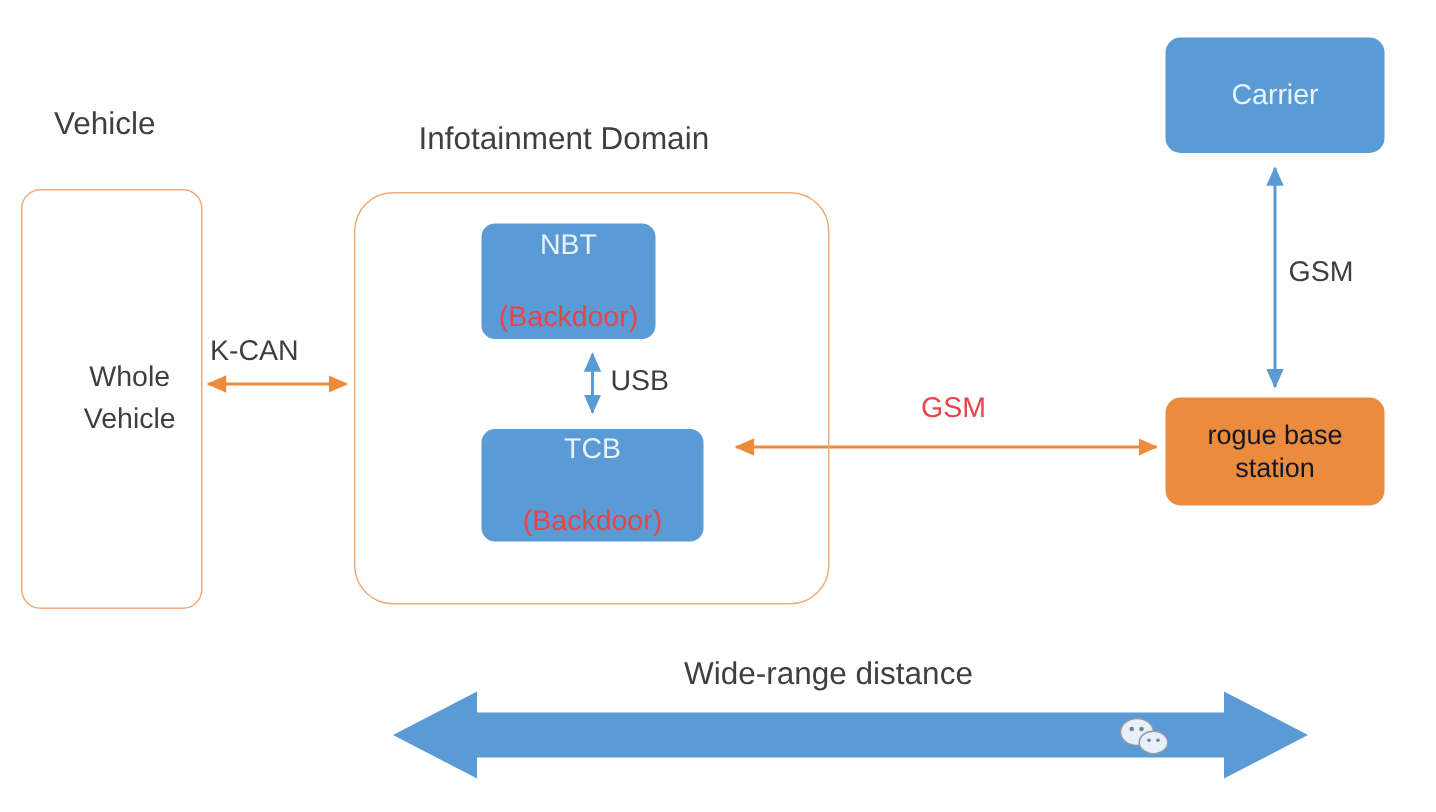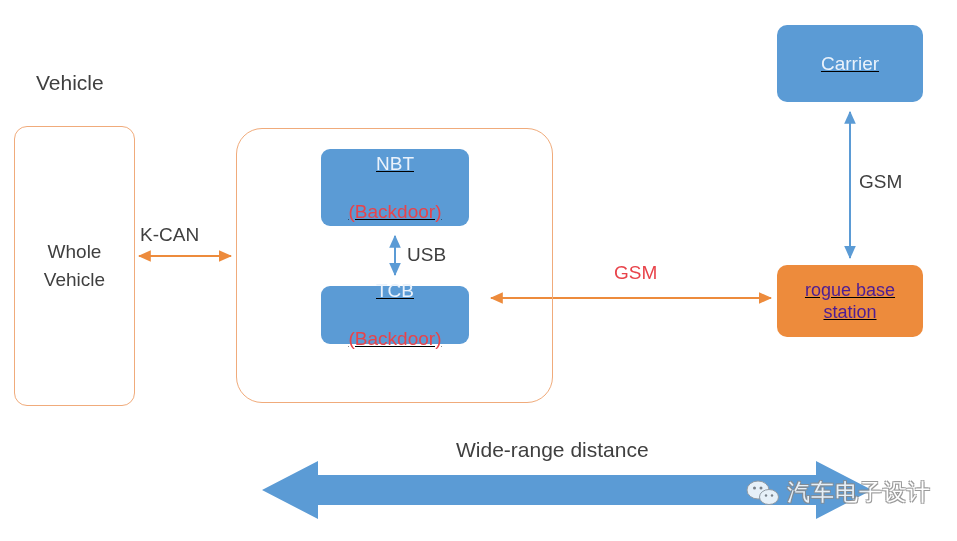--- a/index.html
+++ b/index.html
@@ -75,58 +75,58 @@
     top: 126px;
     width: 121px;
     height: 280px;
     display: flex;
     align-items: center;
     justify-content: center;
     text-align: center;
     font-size: 19px;
     color: #3f3f3f;
     line-height: 1.45;
+    padding-left: 12px;
   }
 
   
   .node {
     position: absolute;
     display: flex;
     flex-direction: column;
     align-items: center;
     justify-content: center;
     text-align: center;
     border-radius: 9px;
     box-sizing: border-box;
-    text-decoration: underline;
   }
   .node-blue {
     background: #5b9bd5;
   }
   .node-orange {
     background: #ed8b3c;
   }
   .node-line-1 {
     font-size: 19px;
     color: #eaf2fb;
     line-height: 1.25;
   }
   .node-line-2 {
     font-size: 19px;
     color: #e8434a;
     line-height: 1.25;
     margin-top: 24px;
   }
   .node-orange .node-line-1 {
-    color: #4c1d95;
+    color: #0f172a;
     font-size: 18px;
   }
 
-  #nbt-node   { left: 321px; top: 149px; width: 148px; height: 77px; }
-  #tcb-node   { left: 321px; top: 286px; width: 148px; height: 58px; }
+  #nbt-node   { left: 321px; top: 149px; width: 116px; height: 77px; }
+  #tcb-node   { left: 321px; top: 286px; width: 148px; height: 75px; }
   #carrier-node { left: 777px; top: 25px; width: 146px; height: 77px; border-radius: 10px; }
   #rogue-node { left: 777px; top: 265px; width: 146px; height: 72px; border-radius: 10px; }
 
   
   #watermark {
     position: absolute;
     left: 746px;
     top: 477px;
     display: flex;
     align-items: center;
@@ -180,20 +180,21 @@
   <div class="lbl lbl-title" style="left:36px; top:70px;">Vehicle</div>
 
   <div class="domain-box" id="vehicle-box"></div>
 
   <div class="vehicle-inner-text">
     <span>Whole<br>Vehicle</span>
   </div>
 
   <div class="lbl lbl-link" style="left:140px; top:223px;">K-CAN</div>
 
+  <div class="lbl lbl-title" style="left:279px; top:80px;">Infotainment Domain</div>
 
   <div class="domain-box" id="infotainment-box"></div>
 
   <div class="node node-blue" id="nbt-node">
     <div class="node-line-1">NBT</div>
     <div class="node-line-2">(Backdoor)</div>
   </div>
 
   <div class="lbl lbl-link" style="left:407px; top:243px;">USB</div>
 
@@ -221,16 +222,15 @@
     <svg width="34" height="28" viewBox="0 0 34 28">
       <g fill="#ffffff" stroke="#9a9a9a" stroke-width="1">
         <ellipse cx="12" cy="11" rx="11" ry="9"></ellipse>
         <ellipse cx="23" cy="18" rx="9.5" ry="7.5"></ellipse>
       </g>
       <circle cx="8.5" cy="9" r="1.5" fill="#7d7d7d"></circle>
       <circle cx="15" cy="9" r="1.5" fill="#7d7d7d"></circle>
       <circle cx="20" cy="16.5" r="1.2" fill="#7d7d7d"></circle>
       <circle cx="26" cy="16.5" r="1.2" fill="#7d7d7d"></circle>
     </svg>
-    <span class="wm-text">汽车电子设计</span>
   </div>
 
 </div>
 
 </body></html>

